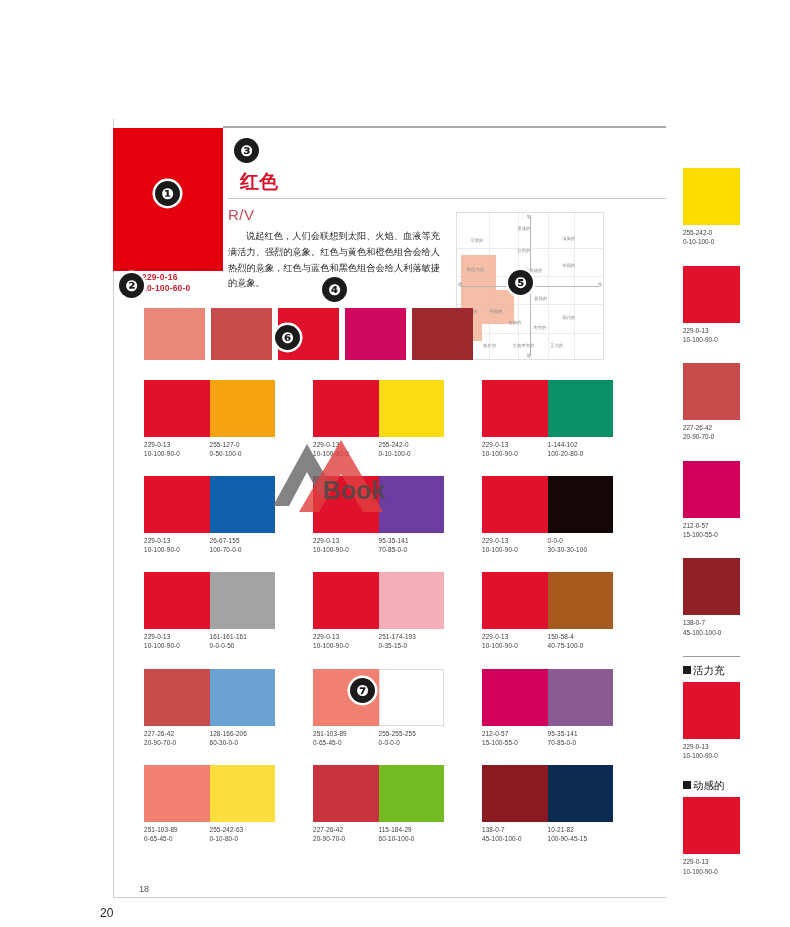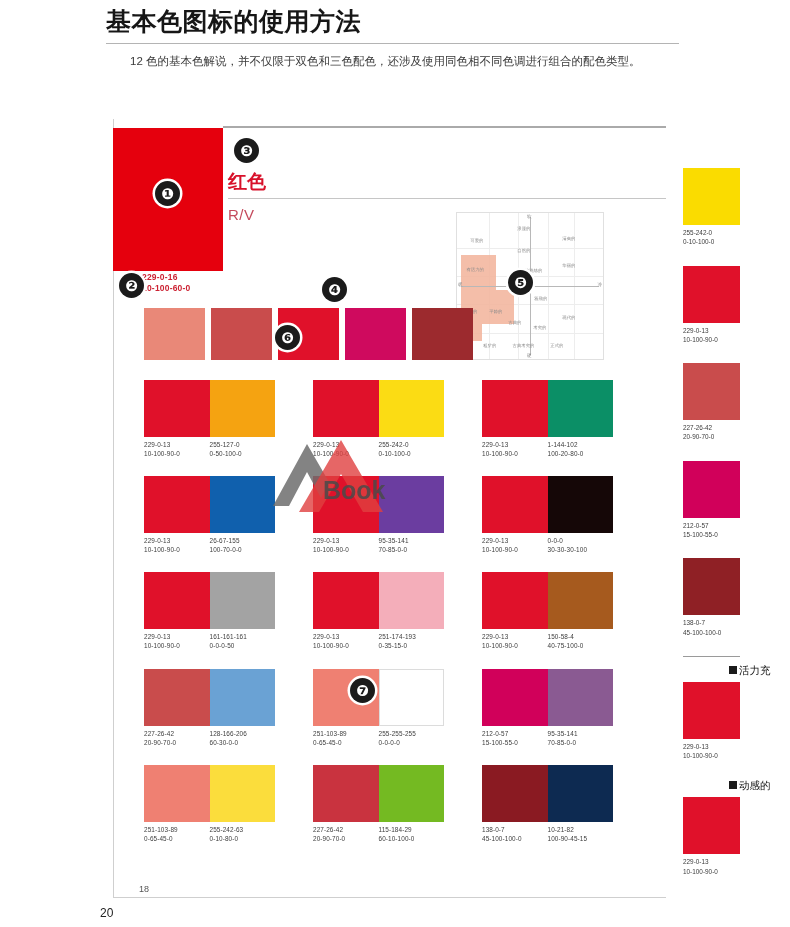--- a/index.html
+++ b/index.html
@@ -63,21 +63,21 @@
   #hero-swatch {
     position: absolute; left: 113px; top: 128px;
     width: 110px; height: 143px; background: #e5000d;
   }
   #hero-code {
     position: absolute; left: 142px; top: 272px;
     font-size: 8.5px; line-height: 1.35; color: #cc2233;
     font-weight: bold; letter-spacing: .2px;
   }
   #color-name {
-    position: absolute; left: 228px; top: 169px;
+    position: absolute; left: 240px; top: 169px;
     font-size: 19px; font-weight: bold; color: #d8112a;
   }
   #name-rule {
     position: absolute; left: 228px; top: 198px;
     width: 438px; border-top: 1px solid #c6c6c6;
   }
   #tone-code {
     position: absolute; left: 228px; top: 206px;
     font-size: 15px; color: #c44a5c; letter-spacing: .5px;
   }
@@ -133,21 +133,21 @@
   #sidebar { position: absolute; left: 683px; top: 168px; width: 107px; }
   .side-item { margin-bottom: 19px; }
   .side-chip { width: 57px; height: 57px; }
   .side-code {
     margin-top: 3px; font-size: 6.4px; line-height: 1.45;
     color: #3c3c3c; white-space: pre-line;
   }
   #side-rule { width: 57px; border-top: 1px solid #9a9a9a; margin: 9px 0 7px 0; }
   .side-head {
     font-size: 10.5px; color: #111; font-weight: normal;
-    white-space: nowrap; margin-bottom: 4px; margin-left: 46px;
+    white-space: nowrap; margin-bottom: 4px;
   }
   .side-head .sq {
     display: inline-block; width: 8px; height: 8px;
     background: #1b1b1b; margin-right: 2px;
   }
 
   
   #watermark {
     position: absolute; left: 255px; top: 420px;
     width: 360px; height: 110px; pointer-events: none; z-index: 30;
@@ -162,37 +162,33 @@
     position: absolute; left: 68px; top: 56px;
     font-size: 25px; font-weight: bold; color: #4a4a4a;
     opacity: .85; font-family: "Liberation Sans", sans-serif;
   }
 </style>
 </head>
 <body>
 
 <div id="page">
 
-  <div id="header">
-    <div id="page-title">基本色图标的使用方法</div>
-    <div id="title-rule"></div>
-    <div id="intro">12 色的基本色解说，并不仅限于双色和三色配色，还涉及使用同色相不同色调进行组合的配色类型。</div>
-  </div>
 
   <div id="frame"></div>
   <div id="frame-top-rule"></div>
 
   <div id="hero-swatch" style="background: rgb(229, 0, 13);"></div>
   <div id="hero-code">
     <div>229-0-16</div>
     <div>10-100-60-0</div>
   </div>
   <div id="color-name">红色</div>
   <div id="name-rule"></div>
   <div id="tone-code">R/V</div>
+  <div id="desc">说起红色，人们会联想到太阳、火焰、血液等充满活力、强烈的意象。红色与黄色和橙色组合会给人热烈的意象，红色与蓝色和黑色组合会给人利落敏捷的意象。</div>
 
   <div id="scale-box">
     <div class="gl gh" style="top:24%"></div>
     <div class="gl gh" style="top:43%"></div>
     <div class="gl gh" style="top:62%"></div>
     <div class="gl gh" style="top:82%"></div>
     <div class="gl gv" style="left:22%"></div>
     <div class="gl gv" style="left:42%"></div>
     <div class="gl gv" style="left:62%"></div>
     <div class="gl gv" style="left:80%"></div>

